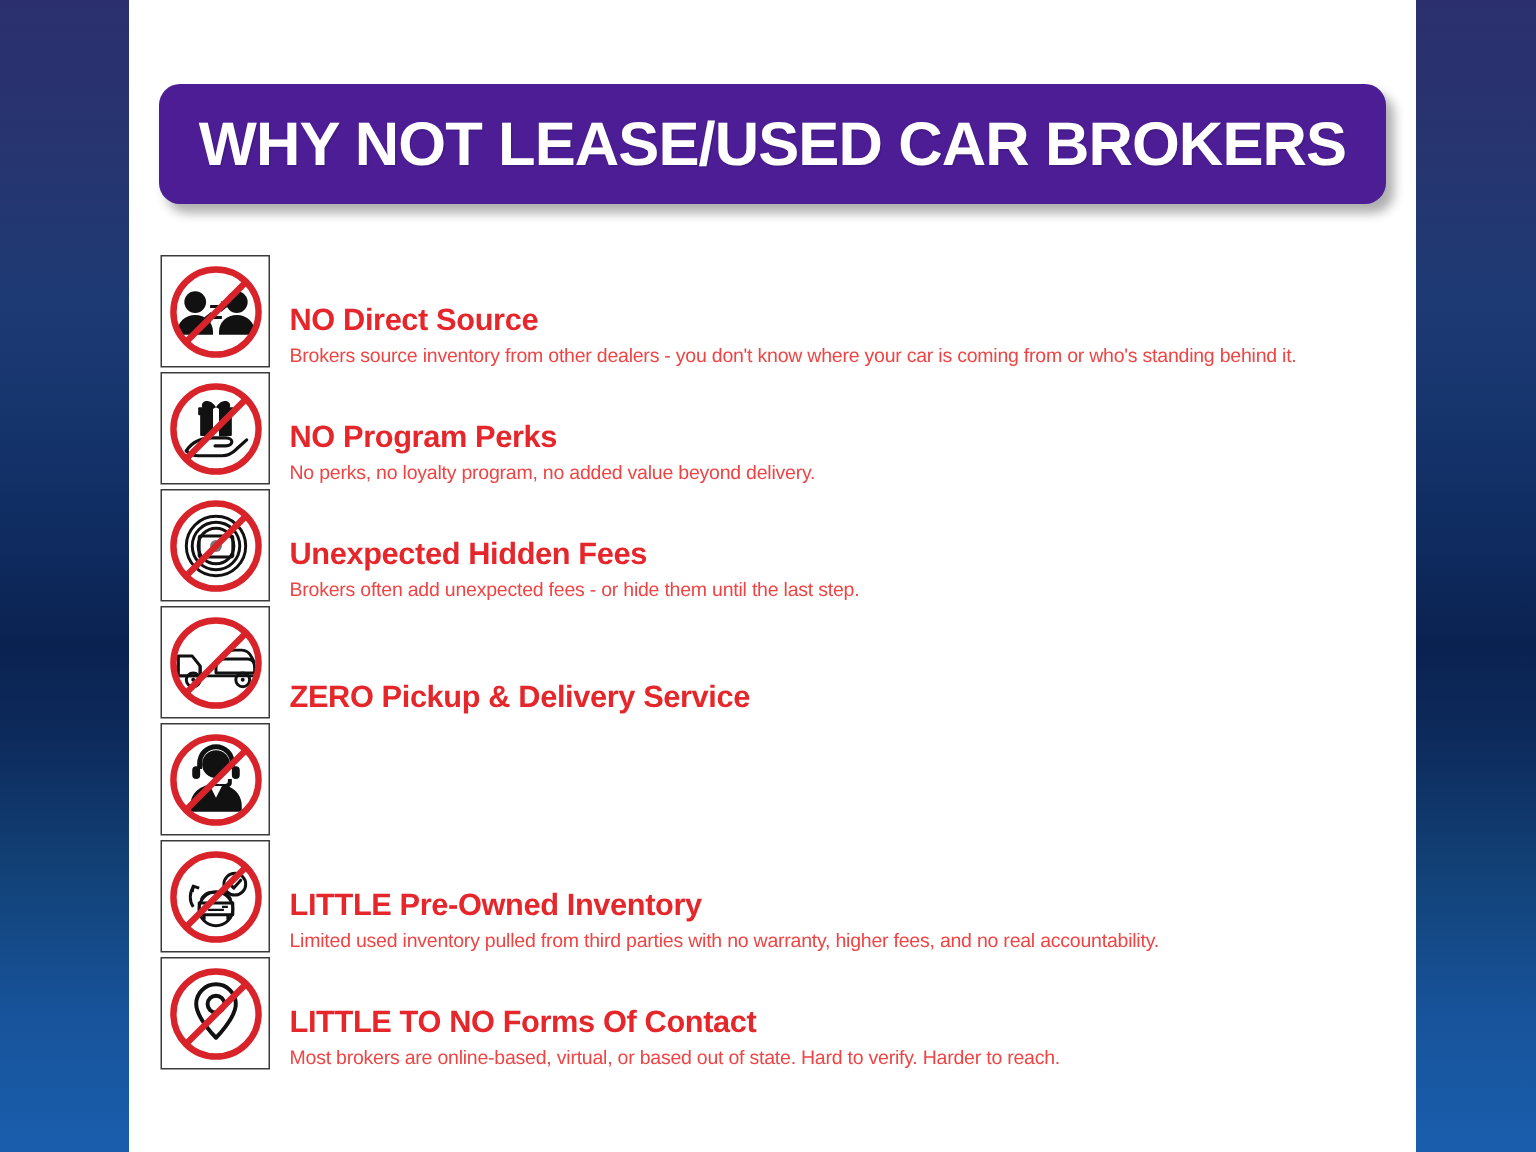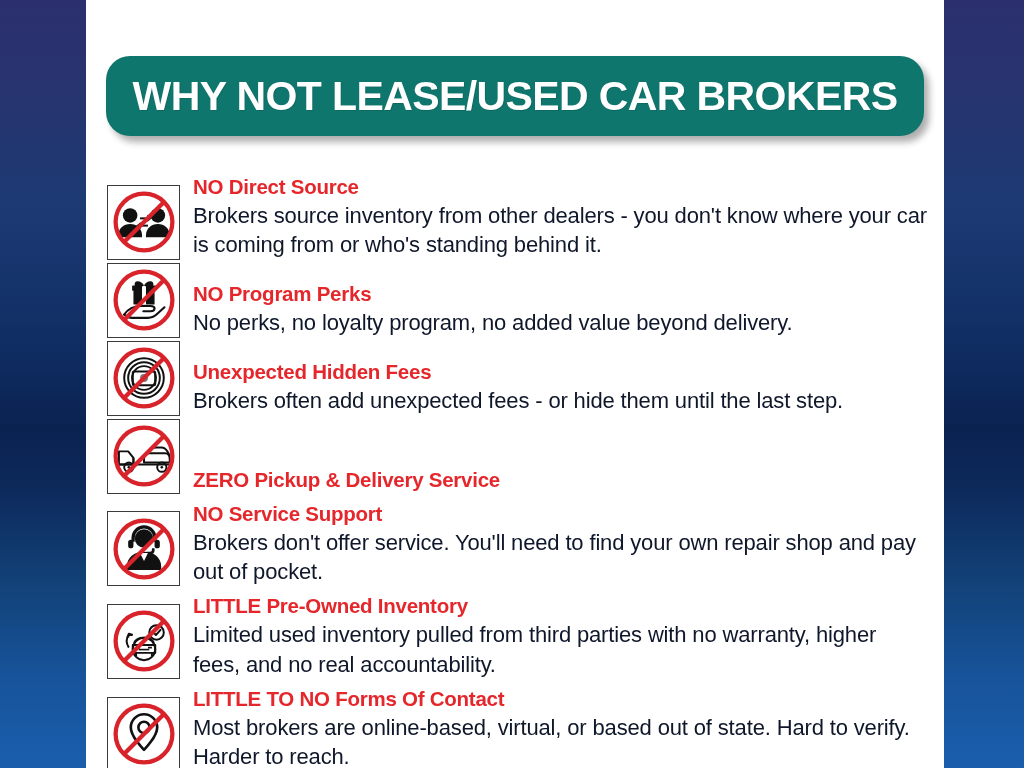--- a/index.html
+++ b/index.html
@@ -41,22 +41,22 @@
     position: absolute;
     left: 20px;
     top: 56px;
     width: 818px;
     height: 80px;
   }
 
   #banner {
     width: 100%;
     height: 100%;
-    background: #0f766e;
-    border-radius: 24px;
+    background: #4c1d95;
+    border-radius: 14px;
     box-shadow: 5px 6px 7px rgba(0,0,0,0.32);
     display: flex;
     align-items: center;
     justify-content: center;
   }
 
   #banner-title {
     color: #ffffff;
     font-size: 41px;
     font-weight: bold;
@@ -103,22 +103,22 @@
     color: #E5272C;
     font-weight: bold;
     font-size: 20.5px;
     line-height: 1.08;
     letter-spacing: -0.25px;
     margin-bottom: 3px;
     white-space: nowrap;
   }
 
   .row-desc {
-    color: #0f172a;
-    font-size: 22px;
+    color: #ef4444;
+    font-size: 13px;
     line-height: 1.33;
     letter-spacing: -0.15px;
   }
 </style>
 </head>
 <body>
 
 <div id="panel">
 
   <div id="banner-wrap">
@@ -230,24 +230,20 @@
             <path d="M31 33a19 19 0 0 1 38 0v6h-5v-6a14 14 0 0 0-28 0v6h-5z"></path>
             <rect x="26" y="36" width="8" height="13" rx="4"></rect>
             <rect x="66" y="36" width="8" height="13" rx="4"></rect>
             <path d="M66 49v4c0 3-3 5-7 5h-5v-4h5c2 0 3-1 3-3v-2z"></path>
           </g>
           <path d="M44 56h12l-6 12z" fill="#fff"></path>
           <circle cx="50" cy="50" r="43" fill="none" stroke="#D8232A" stroke-width="6.5"></circle>
           <line x1="19" y1="81" x2="81" y2="19" stroke="#D8232A" stroke-width="6.5"></line>
         </svg>
       </div>
-      <div class="row-text">
-        <div class="row-title">NO Service Support</div>
-        <div class="row-desc">Brokers don't offer service. You'll need to find your own repair shop and pay out of pocket.</div>
-      </div>
     </div>
 
     <div class="row">
       <div class="icon-box">
         <svg width="66" height="66" viewBox="0 0 100 100">
           <g fill="none" stroke="#111" stroke-width="3" stroke-linejoin="round">
             <path d="M27 60c-4-6-4-14 0-20"></path>
             <path d="M26 45l1-6 6 2"></path>
             <circle cx="50" cy="62" r="17"></circle>
             <path d="M35 53c2-5 5-8 15-8s13 3 15 8"></path>

